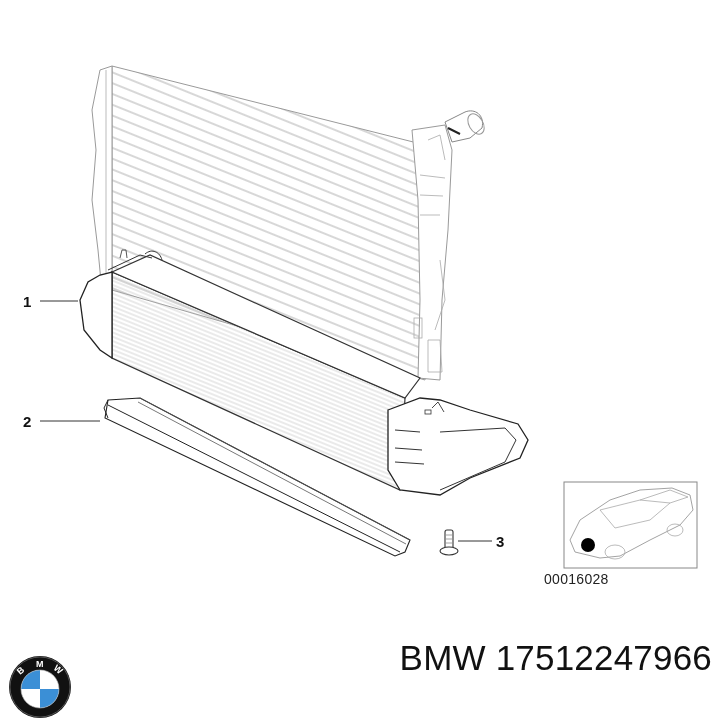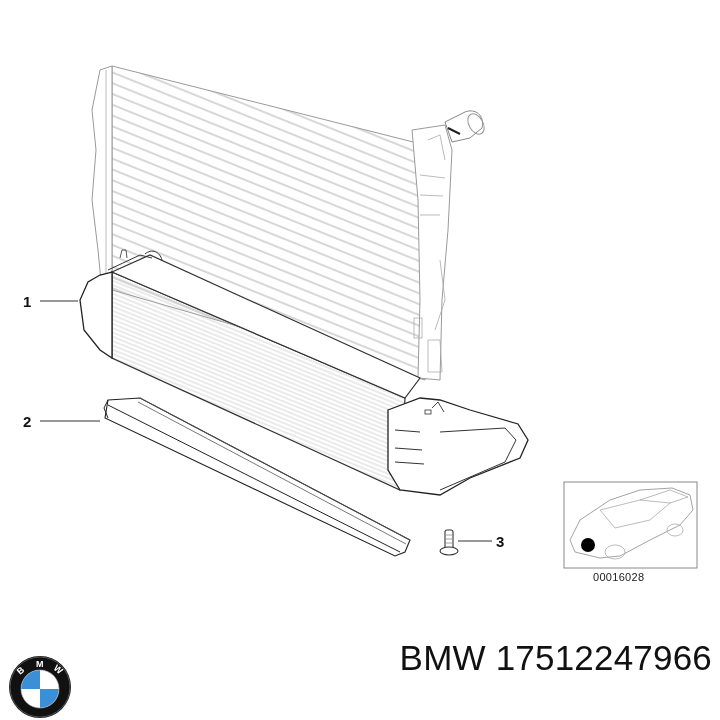--- a/index.html
+++ b/index.html
@@ -1,19 +1,19 @@
 <!DOCTYPE html>
 <html><head>
   <meta charset="utf-8">
   <style>
     html, body { margin: 0; padding: 0; background: #ffffff; }
     body { width: 720px; height: 720px; position: relative; overflow: hidden; font-family: "Liberation Sans", sans-serif; }
     .diagram { position: absolute; left: 0; top: 0; width: 720px; height: 720px; }
     .callout { position: absolute; font-family: "Liberation Sans", sans-serif; font-weight: bold; font-size: 15px; color: #111; line-height: 1; }
-    .inset-caption { position: absolute; left: 593px; top: 571px; font-size: 11px; color: #222; font-family: "Liberation Sans", sans-serif; letter-spacing: 0.3px; }
+    .inset-caption { position: absolute; left: 544px; top: 571px; font-size: 14px; color: #222; font-family: "Liberation Sans", sans-serif; letter-spacing: 0.3px; }
     .part-number { position: absolute; right: 8px; top: 638px; font-size: 35px; color: #111; font-family: "Liberation Sans", sans-serif; letter-spacing: 0.2px; }
     .logo { position: absolute; left: 8px; top: 655px; width: 64px; height: 64px; }
   </style>
 </head>
 <body>
 
 <svg class="diagram" viewBox="0 0 720 720" xmlns="http://www.w3.org/2000/svg">
   <defs>
     <pattern id="radFins" patternUnits="userSpaceOnUse" width="10" height="10" patternTransform="rotate(22)">
       <line x1="0" y1="5" x2="10" y2="5" stroke="#9a9a9a" stroke-width="0.8"></line>

